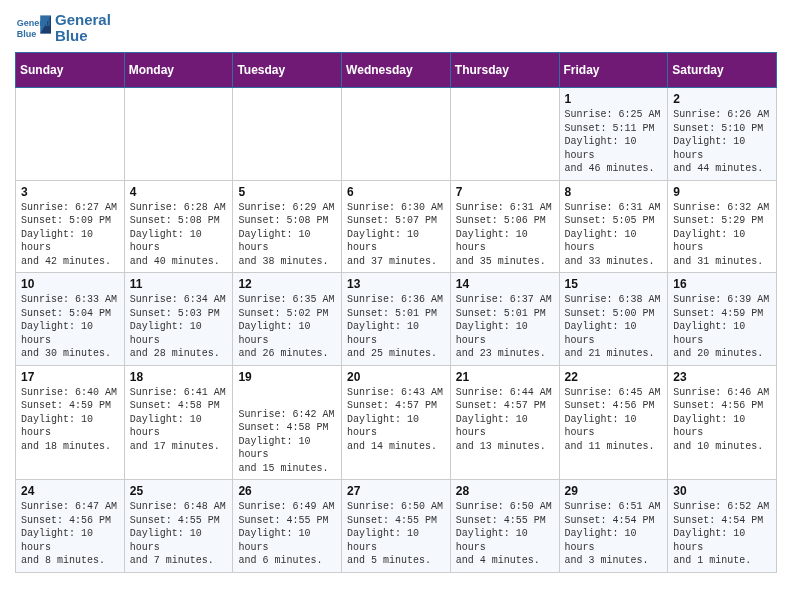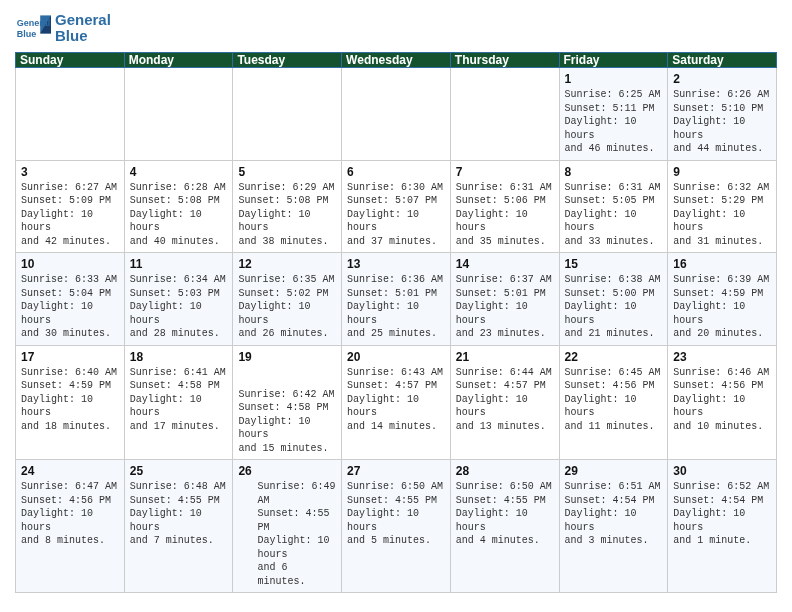--- a/index.html
+++ b/index.html
@@ -37,25 +37,25 @@
       font-size: 14px;
       font-weight: 400;
       color: #444;
     }
     table {
       width: 100%;
       border-collapse: collapse;
       table-layout: fixed;
     }
     thead tr th {
-      background: #14532d;
+      background: #701a75;
       color: #fff;
       font-size: 12px;
       font-weight: bold;
-      padding: 0 4px;
+      padding: 10px 4px;
       text-align: left;
       border: 1px solid #2e6da4;
     }
     tbody tr td {
       border: 1px solid #ccc;
       vertical-align: top;
       padding: 4px 5px;
       font-size: 10.5px;
       color: #333;
       height: 80px;
@@ -298,21 +298,21 @@
         </td>
         <td>
           <div class="day-num">25</div>
           <div class="cell-content" style="white-space: pre-line;">Sunrise: 6:48 AM
 Sunset: 4:55 PM
 Daylight: 10 hours
 and 7 minutes.</div>
         </td>
         <td>
           <div class="day-num">26</div>
-          <div class="cell-content" style="white-space: pre-line; margin-left: 19px;">Sunrise: 6:49 AM
+          <div class="cell-content" style="white-space: pre-line;">Sunrise: 6:49 AM
 Sunset: 4:55 PM
 Daylight: 10 hours
 and 6 minutes.</div>
         </td>
         <td>
           <div class="day-num">27</div>
           <div class="cell-content" style="white-space: pre-line;">Sunrise: 6:50 AM
 Sunset: 4:55 PM
 Daylight: 10 hours
 and 5 minutes.</div>

